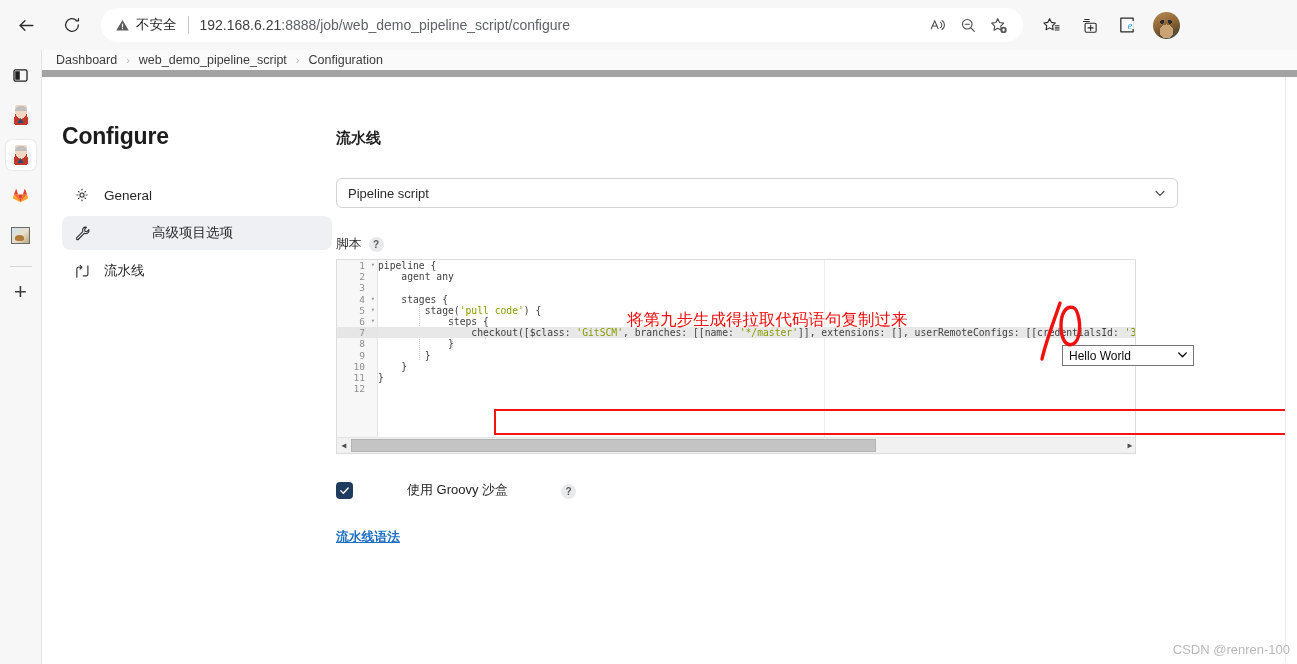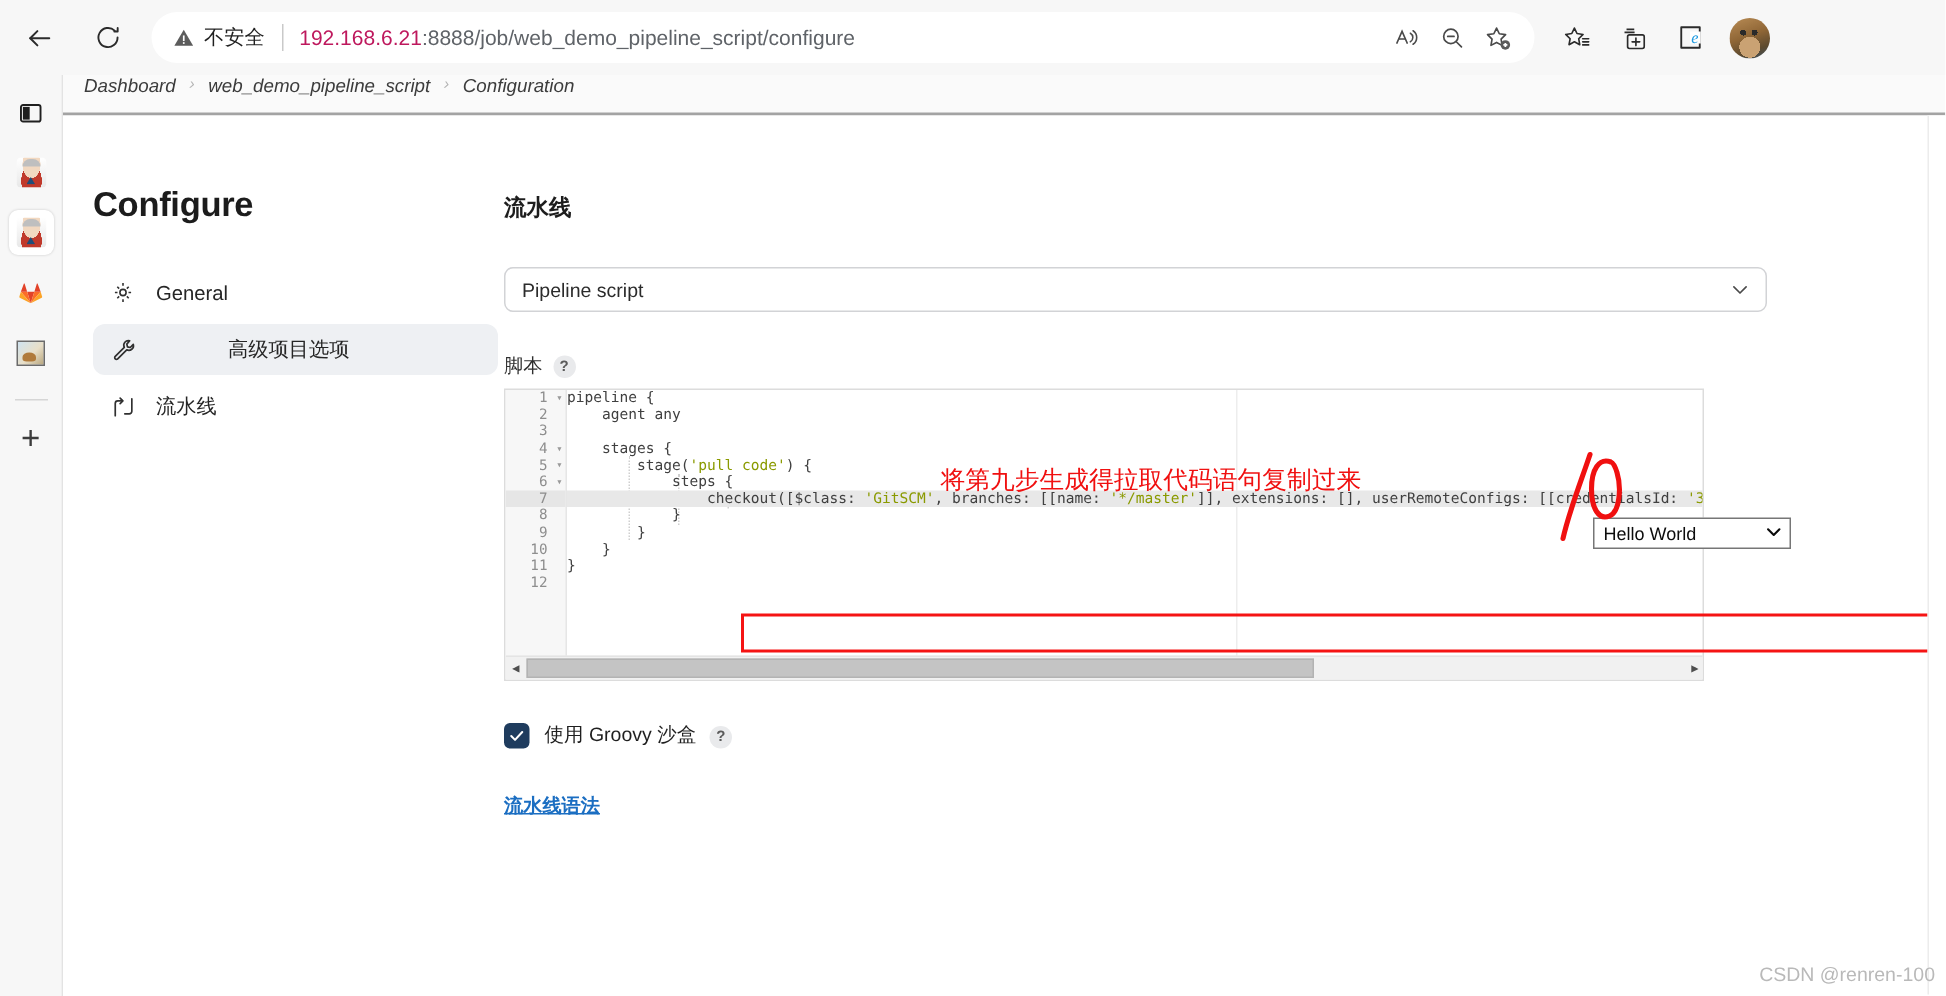--- a/index.html
+++ b/index.html
@@ -48,21 +48,21 @@
   .omni-sep {
     width: 1px; height: 18px; background: #c9c9c9;
     margin: 0 11px;
     flex: 0 0 auto;
   }
   .url-wrap {
     font-size: 14px; color: #5f6368;
     white-space: nowrap; overflow: hidden;
     flex: 1 1 auto;
   }
-  .url-host { color: #be185d; }
+  .url-host { color: #404040; }
   .omni-actions { display: flex; align-items: center; flex: 0 0 auto; }
   .omni-actions .nav-btn { width: 30px; height: 30px; }
 
   .toolbar-right {
     display: flex; align-items: center;
     flex: 0 0 auto;
     padding-right: 8px;
   }
   .toolbar-right .nav-btn { width: 32px; height: 32px; margin-left: 6px; }
   .avatar {
@@ -143,26 +143,25 @@
     position: absolute;
     left: 41px; top: 50px;
     width: 1256px; height: 614px;
     background: #ffffff;
     border-left: 1px solid #e3e3e3;
     overflow: hidden;
   }
   .jk-breadcrumb {
     height: 27px;
     background: #fafafa;
-    border-bottom: 2px solid #a3a3a3;
-    display: flex; align-items: flex-start;
+    border-bottom: 7px solid #a3a3a3;
+    display: flex; align-items: center;
     padding-left: 14px;
     font-size: 12.5px;
     color: #4b4b4b;
-    font-style: italic;
   }
   .crumb { color: #3c3c3c; }
   .crumb-sep { color: #b4b4b4; margin: 0 9px; font-size: 11px; }
 
   .page-body {
     position: relative;
     width: 1256px; height: 586px;
     background: #ffffff;
   }
   
@@ -317,20 +316,21 @@
     display: flex; align-items: center; justify-content: space-between;
     padding: 0 4px 0 6px;
     font-size: 12px; color: #0c0c0c;
     font-family: "Liberation Sans", sans-serif;
   }
 
   
   .sandbox-row {
     display: flex; align-items: flex-end;
     margin-top: 27px;
+    gap: 44px;
   }
   .jk-check {
     width: 17px; height: 17px;
     background: #1f3c5e;
     border-radius: 4px;
     display: flex; align-items: center; justify-content: center;
     margin-right: 10px;
     flex: 0 0 auto;
   }
   .sandbox-lbl { font-size: 13px; color: #1f1f1f; margin-right: 9px; }

